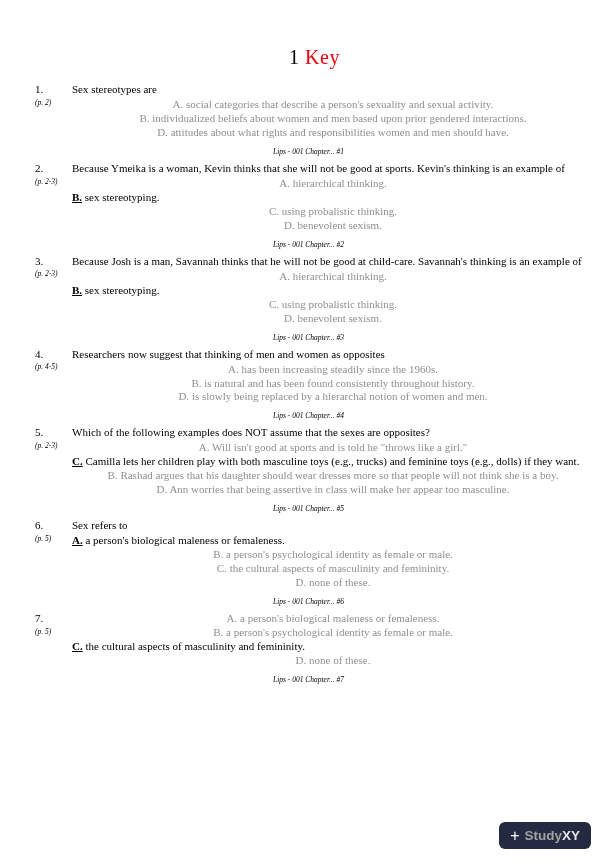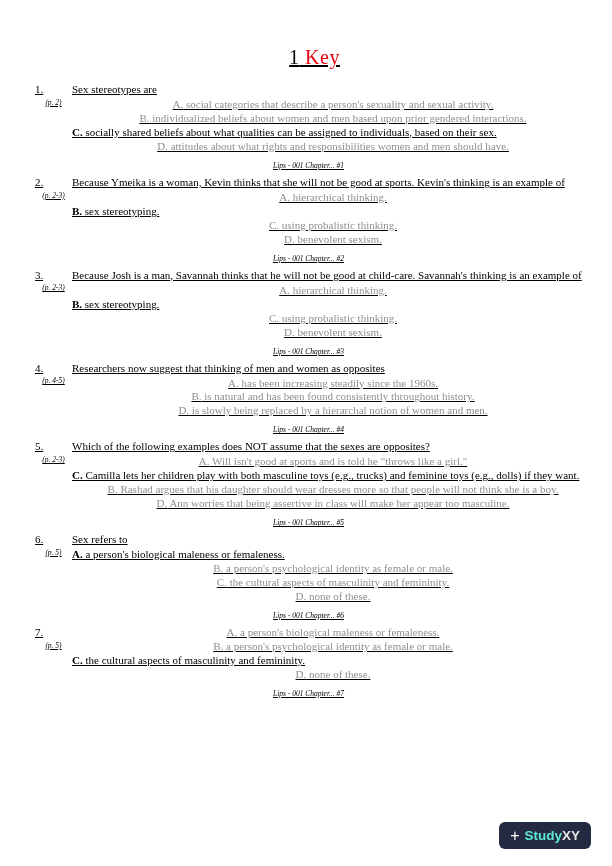--- a/index.html
+++ b/index.html
@@ -7,35 +7,34 @@
   .page {
     width: 612px;
     height: 866px;
     position: relative;
     background: #ffffff;
     font-family: "Liberation Serif", serif;
     font-size: 11px;
     color: #000;
     padding: 46px 18px 0 35px;
     overflow: hidden;
-    text-decoration: underline;
   }
   .title {
     text-align: center;
     font-size: 20px;
     font-weight: normal;
     margin: 0 0 14px 0;
     letter-spacing: 0.5px;
   }
   .title .t-red { color: #e8000d; }
   .question { margin: 0; }
   .q-row { display: flex; }
   .q-num-col { width: 37px; flex-shrink: 0; }
   .q-num { font-size: 11px; line-height: 1.25; }
-  .q-ref { font-size: 7.5px; font-style: italic; margin-top: 1px; text-align: center; }
+  .q-ref { font-size: 7.5px; font-style: italic; margin-top: 1px; }
   .q-body { flex: 1; }
   .q-stem { line-height: 1.27; margin-bottom: 1px; }
   .q-option {
     line-height: 1.27;
     padding-left: 16px;
     text-indent: -16px;
   }
   .q-option.wrong { color: #8f8f8f; text-align: center; }
   .opt-letter { }
   .q-option.right .opt-letter {
@@ -62,41 +61,40 @@
     padding: 0 11px;
     font-family: "Liberation Sans", sans-serif;
   }
   .logo .plus {
     color: #ffffff;
     font-size: 16px;
     font-weight: 300;
     margin-right: 5px;
     line-height: 1;
   }
-  .logo .study { color: #5eead4; font-weight: bold; font-size: 13.5px; }
+  .logo .study { color: #a3a3a3; font-weight: bold; font-size: 13.5px; }
   .logo .xy { color: #e5e5e5; font-weight: bold; font-size: 13.5px; }
 </style>
 </head>
 <body>
 
 <div class="page">
   <h1 class="title"><span>1</span> <span class="t-red">Key</span></h1>
 
   <div id="questions">
       <div class="question">
         <div class="q-row">
           <div class="q-num-col">
             <div class="q-num">1.</div>
             <div class="q-ref">(p. 2)</div>
           </div>
           <div class="q-body">
             <div class="q-stem">Sex stereotypes are</div>
             <div class="q-option wrong"><span class="opt-letter">A.</span><span class="opt-text"> social categories that describe a person's sexuality and sexual activity.</span></div>
             <div class="q-option wrong"><span class="opt-letter">B.</span><span class="opt-text"> individualized beliefs about women and men based upon prior gendered interactions.</span></div>
-            <div class="q-option right"><span class="opt-letter">C.</span><span class="opt-text"> socially shared beliefs about what qualities can be assigned to individuals, based on their sex.</span></div>
             <div class="q-option wrong"><span class="opt-letter">D.</span><span class="opt-text"> attitudes about what rights and responsibilities women and men should have.</span></div>
           </div>
         </div>
         <div class="q-footer">Lips - 001 Chapter... #1</div>
       </div>
       <div class="question">
         <div class="q-row">
           <div class="q-num-col">
             <div class="q-num">2.</div>
             <div class="q-ref">(p. 2-3)</div>

